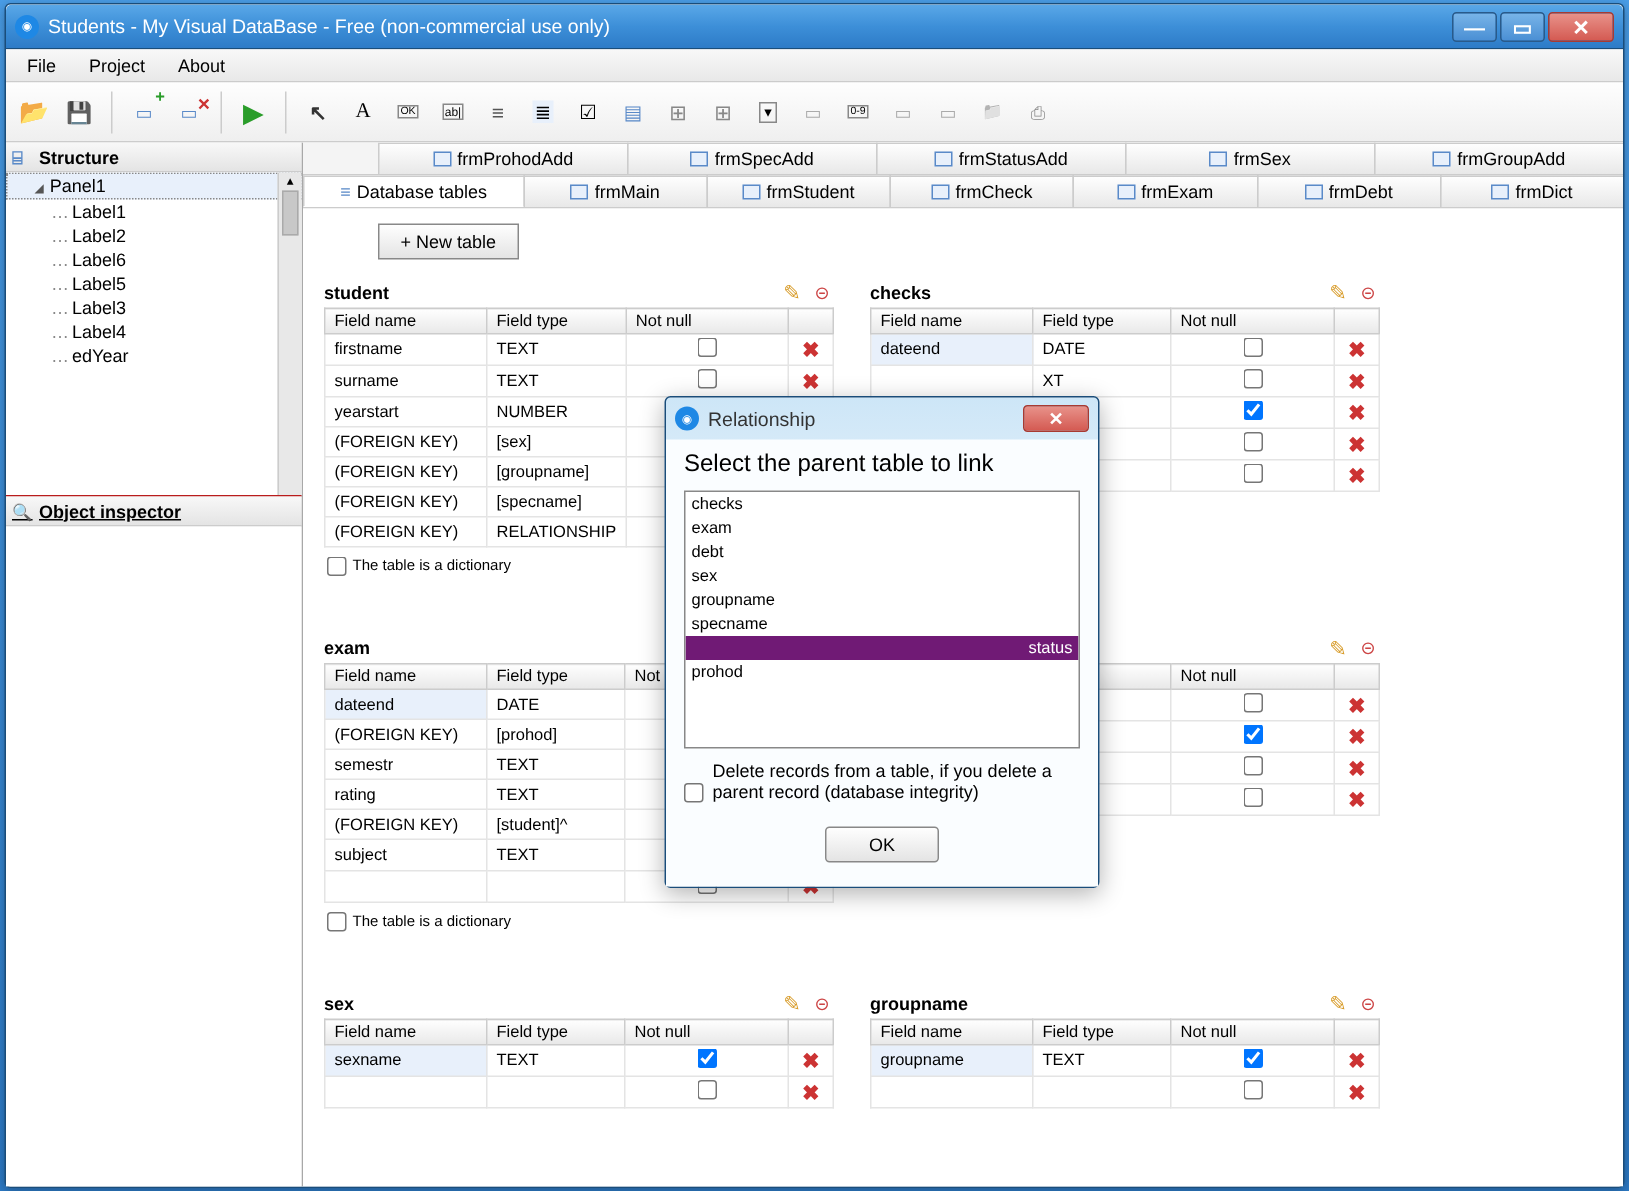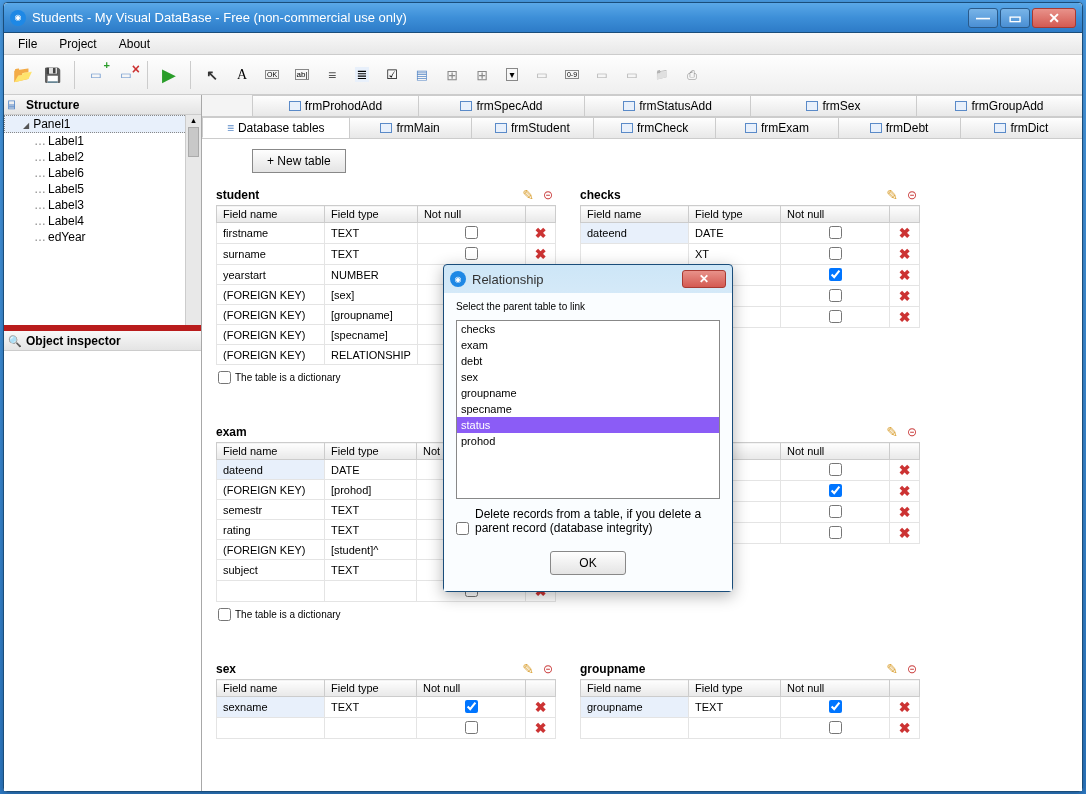--- a/index.html
+++ b/index.html
@@ -19,21 +19,21 @@
 .play-btn { color: #2a9d2a; font-size: 18px; }
 .content { flex: 1; display: flex; overflow: hidden; }
 .sidebar { width: 198px; background: #f4f4f4; border-right: 1px solid #a8a8a8; display: flex; flex-direction: column; }
 .panel-header { height: 20px; background: linear-gradient(to bottom, #f8f8f8, #e4e4e4); border-bottom: 1px solid #ccc; display: flex; align-items: center; padding: 0 4px; font-weight: bold; }
 .panel-header .icon { width: 14px; height: 14px; margin-right: 4px; display: inline-block; }
 .tree { flex: 1; background: #fff; overflow: auto; font-size: 12px; }
 .tree-item { padding: 1px 4px 1px 30px; cursor: pointer; white-space: nowrap; }
 .tree-item.root { padding-left: 18px; background: #e8f0fb; border: 1px dotted #888; }
 .tree-item.root::before { content: "◢"; font-size: 8px; margin-right: 4px; color: #555; }
 .tree-item.child::before { content: "…"; color: #888; margin-right: 2px; }
-.inspector { border-top: 6px solid #b91c1c; }
+.inspector { border-top: 1px solid #b91c1c; text-decoration: underline; }
 .inspector .panel-header .icon::before { content: "🔍"; font-size: 11px; }
 .main { flex: 1; background: #fff; display: flex; flex-direction: column; overflow: hidden; }
 .tabs-row { display: flex; background: #f4f4f4; border-bottom: 1px solid #ccc; height: 22px; }
 .tab { flex: 1; border: 1px solid #ccc; border-bottom: none; background: linear-gradient(to bottom, #fefefe, #e8e8e8); display: flex; align-items: center; justify-content: center; gap: 4px; cursor: pointer; font-size: 11px; margin-right: -1px; }
 .tab.active { background: #fff; border-bottom: 1px solid #fff; }
 .tab .form-icon { width: 12px; height: 10px; border: 1px solid #5a8ac8; background: #e8f0fb; display: inline-block; }
 .tab .db-icon::before { content: "≡"; color: #5a8ac8; font-weight: bold; }
 .db-area { flex: 1; overflow: auto; background: #fff; padding: 2px 8px 8px 8px; position: relative; }
 .new-table-btn { margin: 8px 0 12px 42px; padding: 4px 14px; border: 1px solid #888; border-radius: 0; background: linear-gradient(to bottom, #fefefe, #e4e4e4); cursor: pointer; text-align: center; }
 .tables-wrap { display: flex; flex-wrap: wrap; gap: 32px 24px; padding-left: 6px; }
@@ -51,24 +51,24 @@
 .dbtable td.center { text-align: center; }
 .delete-x { color: #cc3333; font-weight: bold; font-size: 14px; cursor: pointer; }
 .checkbox-cell input { pointer-events: none; }
 .dict-row { display: flex; align-items: center; gap: 4px; padding: 6px 2px; }
 .dict-row label { font-size: 10px; }
 .dialog { position: absolute; left: 443px; top: 264px; width: 290px; height: 328px; background: #fff; border: 1px solid #1a4d7a; border-radius: 4px; box-shadow: 0 4px 16px rgba(0,0,0,0.3); display: flex; flex-direction: column; background: linear-gradient(to bottom, #cde6f7 0%, #e8f2fb 30%, #fafdff 100%); }
 .dialog-titlebar { height: 28px; display: flex; align-items: center; padding: 0 6px; }
 .dialog-titlebar .titlebar-text { color: #333; }
 .dialog-close { width: 44px; height: 18px; background: linear-gradient(to bottom, #e8928a, #d45a52); border: 1px solid #a83a32; border-radius: 3px; color: #fff; display: flex; align-items: center; justify-content: center; cursor: pointer; font-weight: bold; }
 .dialog-body { flex: 1; padding: 8px 12px; background: #fafdff; display: flex; flex-direction: column; gap: 8px; }
-.dialog-instr { font-size: 10px; }
+.dialog-instr { font-size: 16px; }
 .listbox { flex: 1; background: #fff; border: 1px solid #888; overflow: auto; }
 .listbox-item { padding: 0 4px; cursor: pointer; font-size: 11px; line-height: 16px; }
-.listbox-item.selected { background: #8b5cf6; color: #fff; }
+.listbox-item.selected { background: #701a75; color: #fff; text-align: right; }
 .del-opt { display: flex; align-items: flex-end; gap: 6px; font-size: 11px; line-height: 14px; }
 .dialog-buttons { display: flex; justify-content: center; padding: 8px; }
 .ok-btn { padding: 4px 28px; border: 1px solid #888; border-radius: 3px; background: linear-gradient(to bottom, #fefefe, #e4e4e4); cursor: pointer; }
 .fn-sel { background: #e8f0fb; }
 .icon-folder::before { content:"📂"; font-size:16px; }
 .icon-save::before { content:"💾"; font-size:14px; filter:grayscale(80%); }
 .icon-form::before { content:"▭"; font-size:12px; color:#5a8ac8; position:relative; }
 .icon-form-new { position:relative; }
 .icon-form-new::after { content:"+"; position:absolute; top:-4px; right:-2px; color:#2a9d2a; font-weight:bold; font-size:11px; }
 .icon-form-del { position:relative; }

